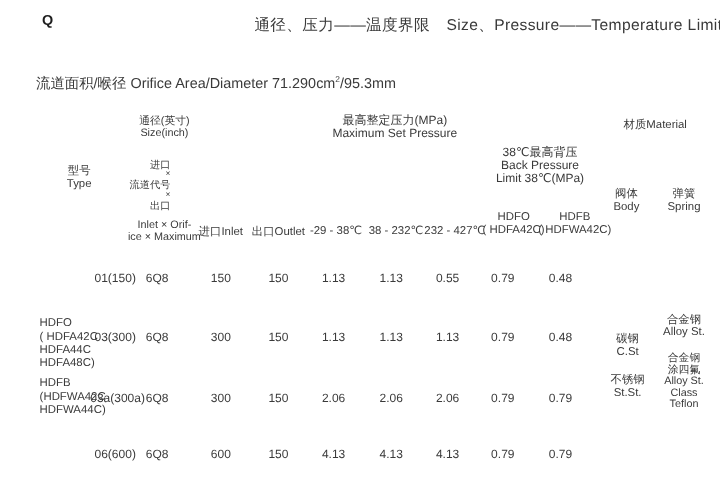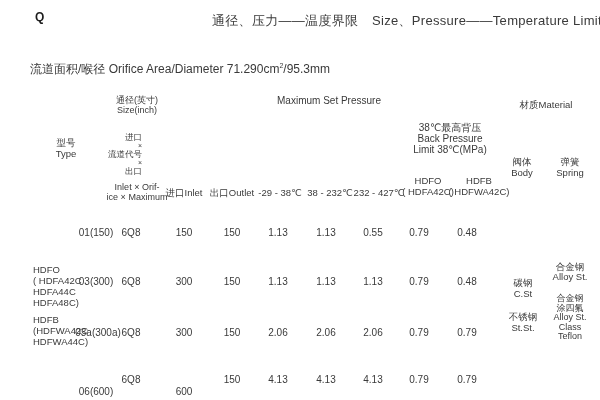--- a/index.html
+++ b/index.html
@@ -60,20 +60,21 @@
     <span class="x">×</span>
     <span>出口</span>
   </div>
   <div class="t ctr lines lh95" style="left:137px; top:183px;">
     <span>Inlet × Orif-</span>
     <span>ice × Maximum</span>
   </div>
 
 
   <div class="t ctr lines h10" style="left:329px; top:95px;">
+    <span>最高整定压力(MPa)</span>
     <span>Maximum Set Pressure</span>
   </div>
 
   <div class="t ctr lines h10" style="left:450px; top:122px;">
     <span>38℃最高背压</span>
     <span>Back Pressure</span>
     <span>Limit 38℃(MPa)</span>
   </div>
 
   <div class="t ctr h95" style="left:546px; top:100px;">材质Material</div>
@@ -142,23 +143,23 @@
     <span class="t ctr num" style="left:184px; top:327px;">300</span>
     <span class="t ctr num" style="left:232px; top:327px;">150</span>
     <span class="t ctr num" style="left:278px; top:327px;">2.06</span>
     <span class="t ctr num" style="left:326px; top:327px;">2.06</span>
     <span class="t ctr num" style="left:373px; top:327px;">2.06</span>
     <span class="t ctr num" style="left:419px; top:327px;">0.79</span>
     <span class="t ctr num" style="left:467px; top:327px;">0.79</span>
   </div>
 
   <div>
-    <span class="t ctr num" style="left:96px;  top:386px;">06(600)</span>
+    <span class="t ctr num" style="left:96px;  top:374px;">06(600)</span>
     <span class="t ctr num" style="left:131px; top:374px;">6Q8</span>
-    <span class="t ctr num" style="left:184px; top:386px;">600</span>
+    <span class="t ctr num" style="left:184px; top:374px;">600</span>
     <span class="t ctr num" style="left:232px; top:374px;">150</span>
     <span class="t ctr num" style="left:278px; top:374px;">4.13</span>
     <span class="t ctr num" style="left:326px; top:374px;">4.13</span>
     <span class="t ctr num" style="left:373px; top:374px;">4.13</span>
     <span class="t ctr num" style="left:419px; top:374px;">0.79</span>
     <span class="t ctr num" style="left:467px; top:374px;">0.79</span>
   </div>
 
   <div class="t ctr lines lh11 h95" style="left:523px; top:277px;">
     <span>碳钢</span>

